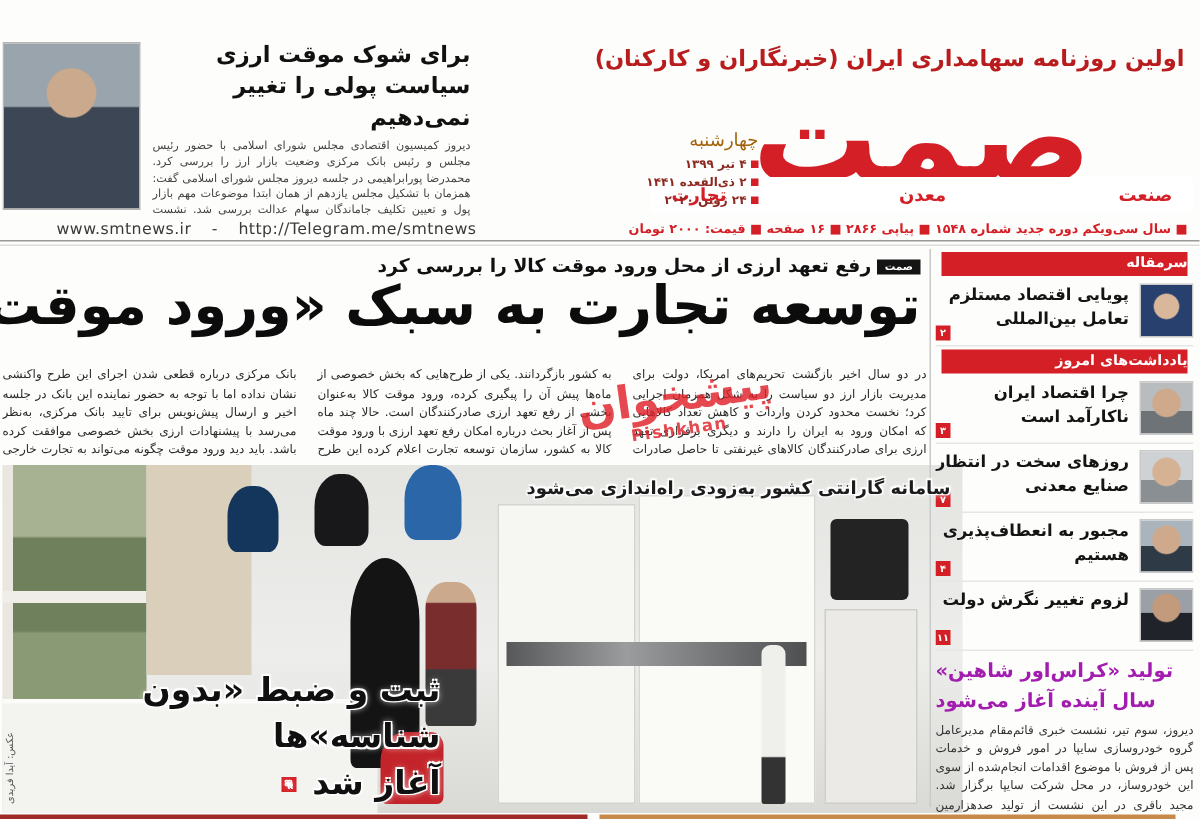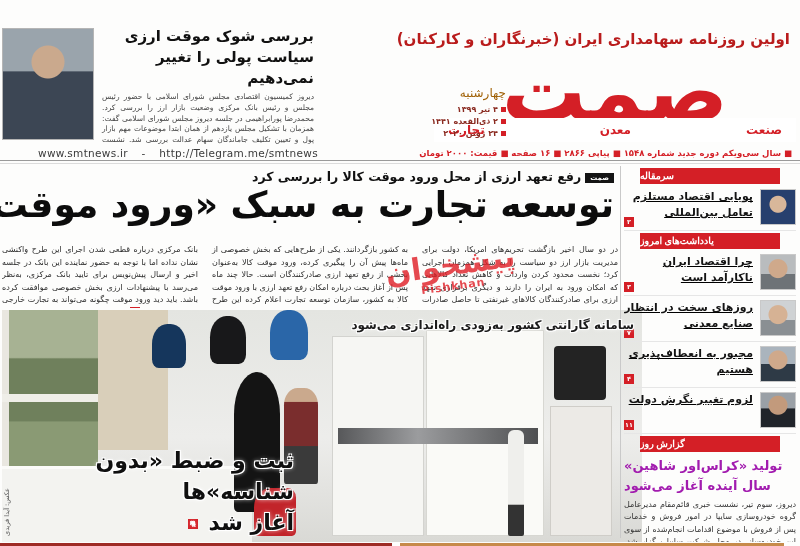--- a/index.html
+++ b/index.html
@@ -130,24 +130,24 @@
     position:absolute; top:250px; left:386px; z-index:5; transform:rotate(-8deg);
     color:#e0222a; opacity:.82; text-align:center; pointer-events:none;
   }
   .watermark .wm-fa { font-size:30px; font-weight:bold; line-height:30px; }
   .watermark .wm-en { font-size:11px; font-weight:bold; letter-spacing:1px; }
 
   
   .divider-v { position:absolute; top:166px; bottom:8px; left:620px; border-left:1px solid #c9c9c9; }
   .sidebar { position:absolute; top:166px; right:4px; width:172px; height:376px; overflow:hidden; }
   .sec-head {
-    background:#d41f26; color:#fff; font-size:9.5px; font-weight:bold; text-align:left;
-    padding:2px 0 3px; margin:2px 16px 1px;font-family:Liberation Serif, serif;
-  }
-  .note-item { position:relative; display:flex; align-items:flex-start; padding:4px 0 5px; border-bottom:1px solid #e6e6e6; min-height:40px;text-decoration:underline; }
+    background:#d41f26; color:#fff; font-size:9.5px; font-weight:bold; text-align:right;
+    padding:2px 0 3px; margin:2px 4px 1px;
+  }
+  .note-item { position:relative; display:flex; align-items:flex-start; padding:4px 0 5px; border-bottom:1px solid #e6e6e6; min-height:40px; }
   .note-item:last-of-type { border-bottom:none; }
   .thumb { width:36px; height:36px; flex:0 0 36px; margin-left:7px; border:1px solid #c9c9c9; }
   .t1 { background:radial-gradient(circle at 50% 42%, #d8b79a 0 8px, transparent 9px), linear-gradient(180deg,#27406e 0 100%); }
   .t2 { background:radial-gradient(circle at 50% 40%, #cfa98b 0 9px, transparent 10px), linear-gradient(180deg,#b9bcbe 0 55%, #6e7377 56% 100%); }
   .t3 { background:radial-gradient(circle at 50% 40%, #d6b294 0 9px, transparent 10px), linear-gradient(180deg,#cfd2d4 0 55%, #8a8f93 56% 100%); }
   .t4 { background:radial-gradient(circle at 50% 38%, #cfa98b 0 9px, transparent 10px), linear-gradient(180deg,#aab4bd 0 50%, #2e3a46 51% 100%); }
   .t5 { background:radial-gradient(circle at 50% 36%, #c29a7c 0 9px, transparent 10px), linear-gradient(180deg,#9aa0a6 0 45%, #20242a 46% 100%); }
   .note-title { flex:1; font-size:11px; font-weight:bold; color:#141414; line-height:16px; text-align:right; }
   .note-badge { position:absolute; left:0; bottom:3px; }
 
@@ -181,21 +181,21 @@
 
   <div class="date-block">
     <div class="weekday">چهارشنبه</div>
     <div class="dline"><span class="sq"></span><span>۴ تیر ۱۳۹۹</span></div>
     <div class="dline"><span class="sq"></span><span>۲ ذی‌القعده ۱۴۴۱</span></div>
     <div class="dline"><span class="sq"></span><span>۲۴ ژوئن ۲۰۲۰</span></div>
   </div>
 
   <div class="topbox">
     <div class="portrait"></div>
-    <div class="topbox-kicker">بررسی شوک موقت ارزی</div>
+    <div class="topbox-kicker">برای شوک موقت ارزی</div>
     <div class="topbox-head">سیاست پولی را تغییر نمی‌دهیم</div>
     <div class="topbox-body"><span>دیروز کمیسیون اقتصادی مجلس شورای اسلامی با حضور رئیس مجلس و رئیس بانک مرکزی وضعیت بازار ارز را بررسی کرد. محمدرضا پورابراهیمی در جلسه دیروز مجلس شورای اسلامی گفت: همزمان با تشکیل مجلس یازدهم از همان ابتدا موضوعات مهم بازار پول و تعیین تکلیف جاماندگان سهام عدالت بررسی شد. نشست کمیسیون اقتصادی مجلس در حالی برگزار شد که رئیس کل بانک مرکزی نوسانات اخیر نرخ ارز را موقتی و کوتاه‌مدت دانسته و با تاکید بر لزوم حفظ ذخایر ارزی کشور گفت: در صورتی که نوسان ماندگار باشد، قطعا در بازار مداخله خواهیم کرد.</span> </div>
   </div>
 
   <div class="links-line">
     <span>www.smtnews.ir</span>
     <span>-</span>
     <span>http://Telegram.me/smtnews</span>
   </div>
 
@@ -273,21 +273,20 @@
       <div class="thumb t4"></div>
       <div class="note-title">مجبور به انعطاف‌پذیری هستیم</div>
       <span class="badge note-badge">۴</span>
     </div>
     <div class="note-item">
       <div class="thumb t5"></div>
       <div class="note-title">لزوم تغییر نگرش دولت</div>
       <span class="badge note-badge">۱۱</span>
     </div>
 
-    <div class="sec-head">گزارش روز</div>
     <div class="report-head">تولید «کراس‌اور شاهین» سال آینده آغاز می‌شود</div>
     <div class="report-body">
       <span>دیروز، سوم تیر، نشست خبری قائم‌مقام مدیرعامل گروه خودروسازی سایپا در امور فروش و خدمات پس از فروش با موضوع اقدامات انجام‌شده از سوی این خودروساز، در محل شرکت سایپا برگزار شد. مجید باقری در این نشست از تولید صدهزارمین خودرو این خودروساز خبر داد و گفت: یکی از خودروهای جدید گروه سایپا «شاهین» نام دارد که پیش‌تر با نام «رهام» شناخته می‌شد و بنابر پیشنهاد یکی از طرفداران محیط‌زیست به شاهین تغییر کرد.</span>
       
     </div>
   </div>
 
   <div class="bar-left"></div>
   <div class="bar-right"></div>
 

